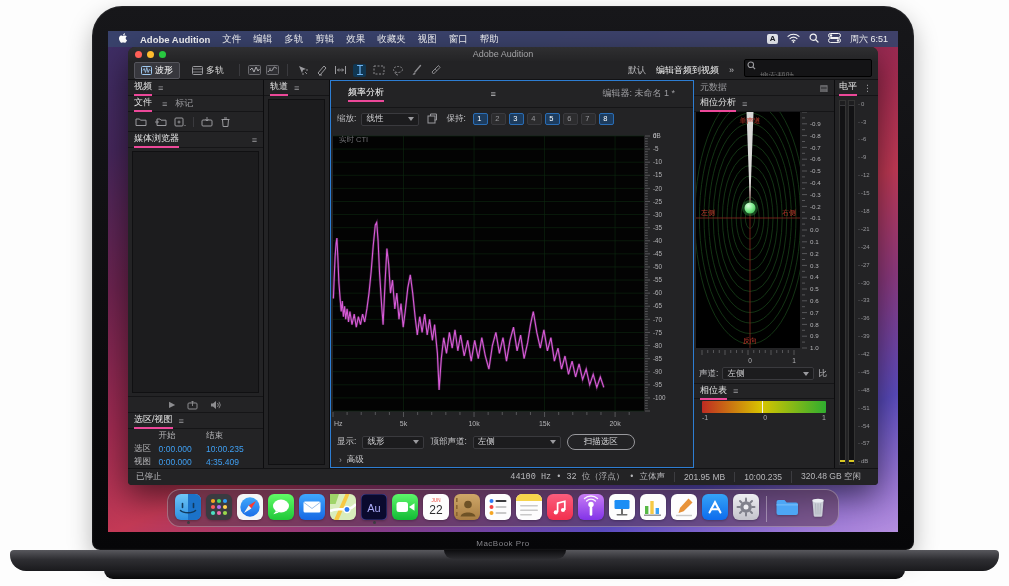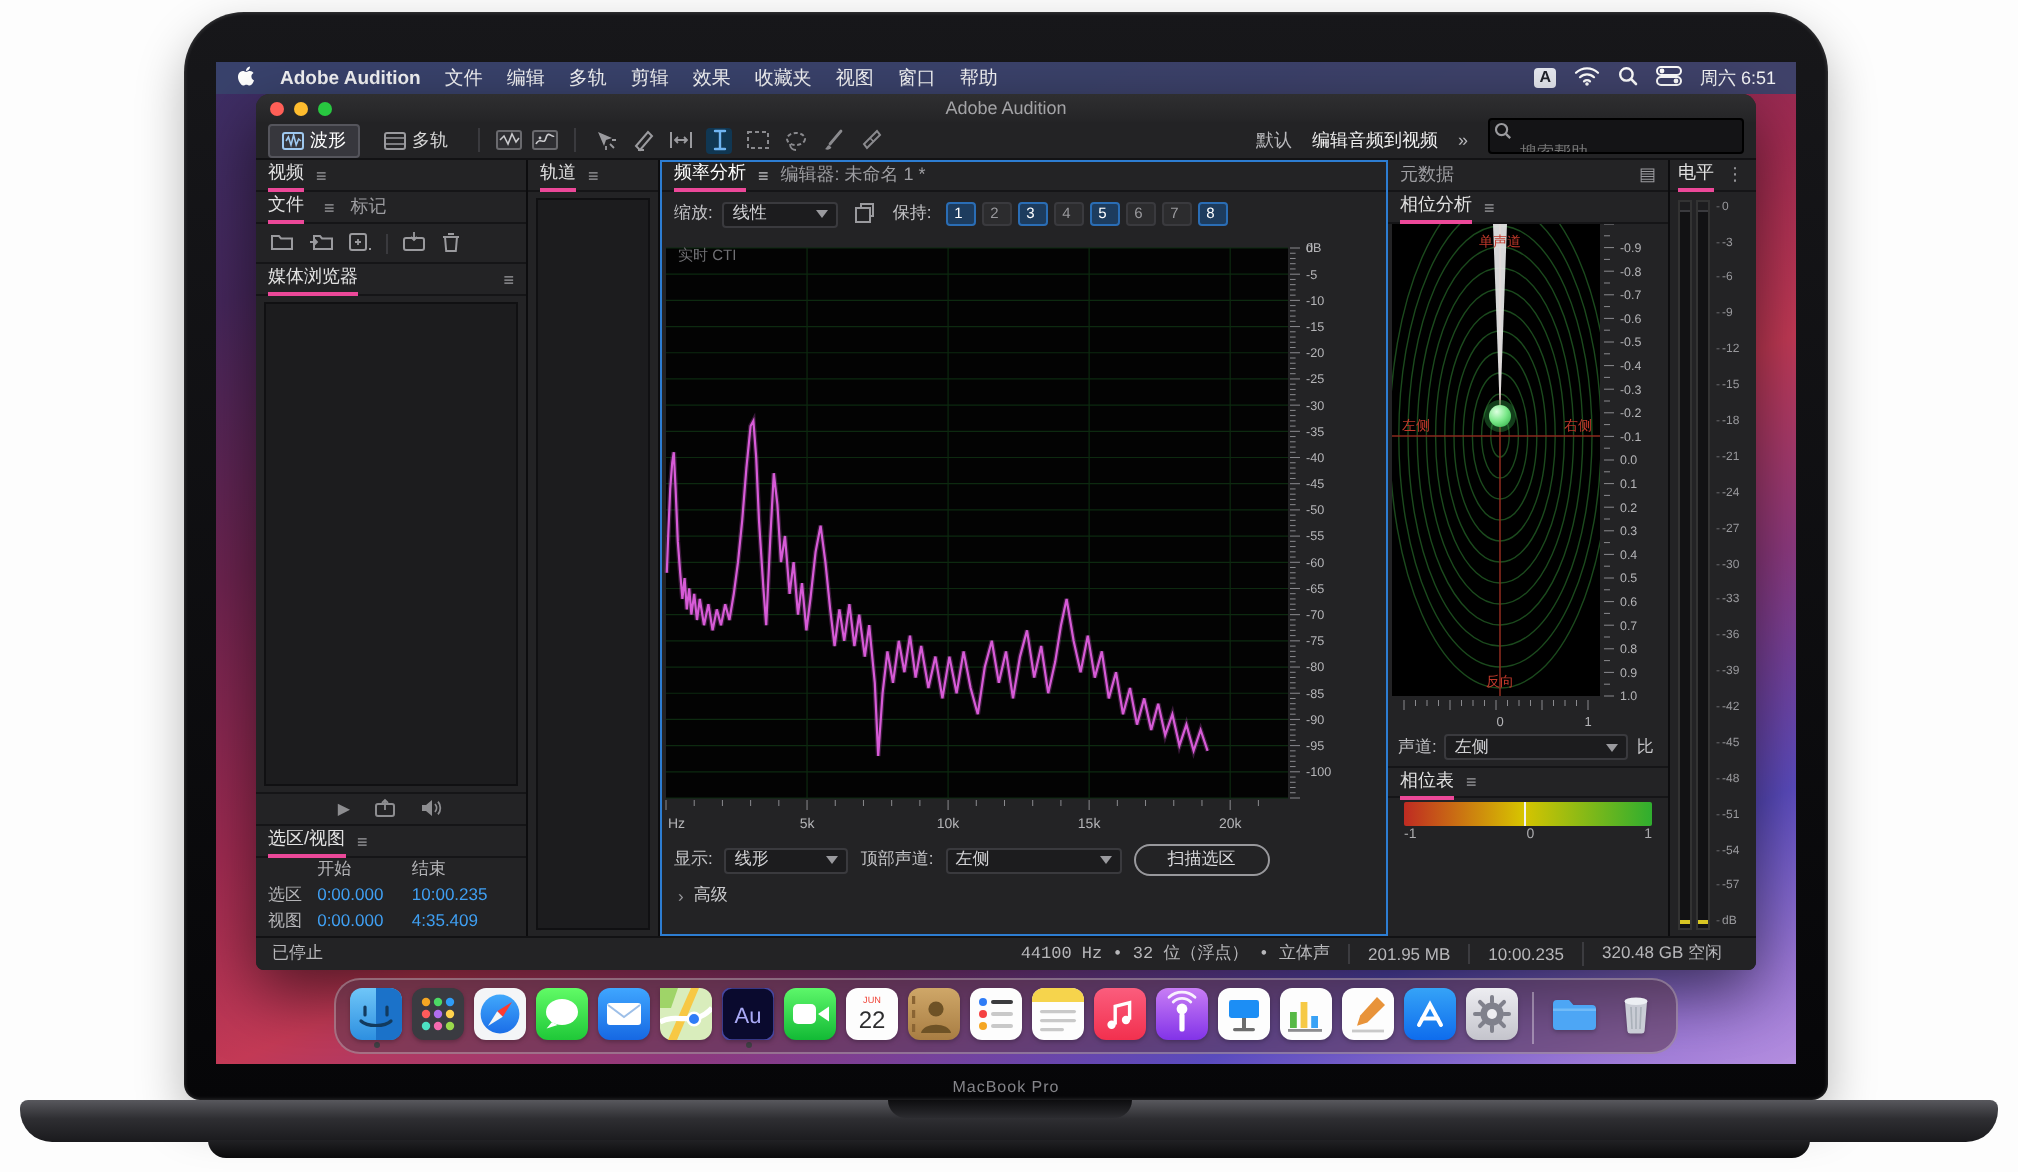--- a/index.html
+++ b/index.html
@@ -55,27 +55,27 @@
   .ptab{padding:1px 0;border-bottom:2px solid #ec4899;}
   .ptab.dim{border-bottom:none;color:#9d9da1;}
   .well{background:#1c1c1e;border:1px solid #101012;margin:3px 4px;flex:1;}
   .iconrow{height:20px;display:flex;align-items:center;gap:7px;padding:0 7px;border-bottom:1px solid #151517;flex:0 0 auto;}
   .mini-sep{width:1px;height:10px;background:#3a3a3e;}
   .contentrow{height:18px;display:flex;align-items:center;gap:4px;padding:0 6px;font-size:8.5px;color:#bcbcbf;flex:0 0 auto;}
   .contentrow input{flex:1;height:11px;background:#1a1a1c;border:1px solid #333;border-radius:1px;outline:none;min-width:0;}
   .transport{height:16px;display:flex;align-items:center;justify-content:center;gap:12px;flex:0 0 auto;border-top:1px solid #151517;}
   .play{color:#8d8d90;font-size:8px;line-height:1;}
   .selview{flex:0 0 auto;border-top:1px solid #151517;}
-  .sv-cols,.sv-row{display:flex;height:13px;font-size:8.5px;padding:0 6px;}
+  .sv-cols,.sv-row{display:flex;align-items:center;height:13px;font-size:8.5px;padding:0 6px;}
   .sv-cols span,.sv-row b{color:#b4b4b7;font-weight:normal;}
   .sv-l{width:26px;}.sv-s{width:50px;}.sv-e{width:54px;}
   .sv-row .val{color:#3f9ff2;}
 
   
-  .fq-tabs{height:16px;display:flex;align-items:center;gap:6px;padding:0 7px;font-size:9px;border-bottom:1px solid #151517;flex:0 0 auto;color:#c4c4c7;}
+  .fq-tabs{height:28px;display:flex;align-items:center;gap:6px;padding:0 18px;font-size:9px;border-bottom:1px solid #151517;flex:0 0 auto;color:#c4c4c7;justify-content:space-between;}
   .fq-controls{height:22px;display:flex;align-items:center;gap:5px;padding:0 7px;font-size:8.5px;color:#c2c2c5;flex:0 0 auto;}
   .dd{display:flex;align-items:center;justify-content:space-between;background:#1c1c1e;border:1px solid #3a3a3e;border-radius:2px;height:13px;padding:0 4px;color:#d2d2d5;gap:6px;}
   .caret{width:0;height:0;border-left:3px solid transparent;border-right:3px solid transparent;border-top:4px solid #9a9a9e;}
   .holds{display:flex;gap:3px;margin-left:2px;}
   .hold{width:15px;text-align:center;font-size:7.5px;border-radius:2px;line-height:10px;border:1px solid #3a3a3e;background:#2c2c2e;color:#99999d;}
   .hold.on{background:#1d3c5e;border-color:#2a6db5;color:#fff;}
   .hold .bar{height:3px;border-radius:1px;margin:1px 1px 1px;}
   .plotwrap{position:relative;flex:0 0 auto;}
   .rtlabel{position:absolute;left:9px;top:5px;font-size:7.5px;color:#707074;pointer-events:none;}
   .fq-bottom{height:20px;display:flex;align-items:center;gap:6px;padding:0 7px;font-size:8.5px;color:#c2c2c5;flex:0 0 auto;}

